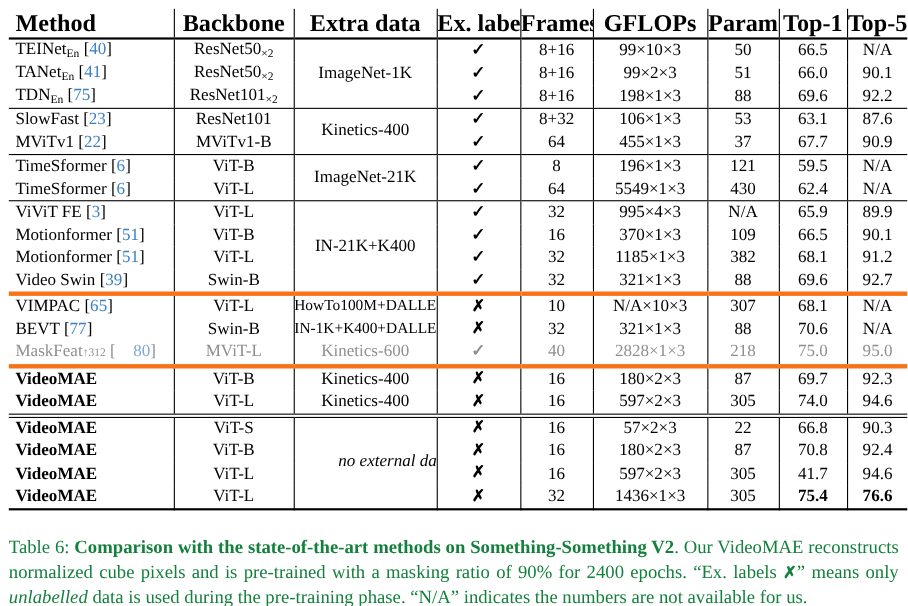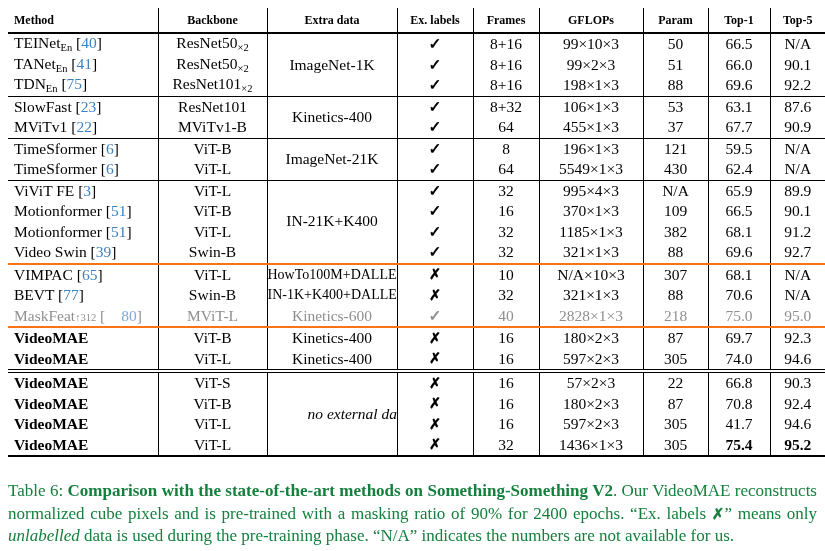--- a/index.html
+++ b/index.html
@@ -12,24 +12,24 @@
   table{
     border-collapse:collapse;table-layout:fixed;width:817px;
     border-bottom:2.5px solid #000;
   }
   col.bl{border-left:1px solid #000;}
   th,td{
     padding:0;margin:0;text-align:center;vertical-align:middle;
     font-size:15.5px;height:20.5px;line-height:1.2;
     white-space:nowrap;overflow:hidden;
   }
-  th{font-weight:bold;font-size:12px;height:24px;border-bottom:2.5px solid #000;}
+  th{font-weight:bold;font-size:22px;height:24px;border-bottom:2.5px solid #000;}
   th.method,td.method{text-align:left;padding-left:6px;}
   tr.t1 td{border-top:1px solid #000;}
-  tr.t2 td{border-top:2px solid #f97316;}
+  tr.t2 td{border-top:4px solid #f97316;}
   tr.t4 td{border-top:4px double #000;}
   .sub{font-size:10.5px;vertical-align:-3px;letter-spacing:0;}
   .subi{font-size:10.5px;vertical-align:-3px;}
   .smx{font-size:10.5px;}
   .cite{color:#3b82c4;}
   tr.gray td{color:#8f8f8f;}
   tr.gray .cite{color:#7cabd6;margin-left:16px;}
   .b{font-weight:bold;}
   td.check{font-weight:600;}
   td.cross{font-weight:bold;font-size:14.5px;}
@@ -277,21 +277,21 @@
     <td>94.6</td>
   </tr>
   <tr>
     <td class="method b"><span>VideoMAE</span></td>
     <td>ViT-L</td>
     <td class="cross">✗</td>
     <td>32</td>
     <td>1436×1×3</td>
     <td>305</td>
     <td class="b">75.4</td>
-    <td class="b">95.2</td>
+    <td class="b">76.6</td>
   </tr>
 </tbody>
     </table>
 
 <div class="caption">
   <span>Table 6: </span><span class="b">Comparison with the state-of-the-art methods on Something-Something V2</span><span>. Our VideoMAE reconstructs normalized cube pixels and is pre-trained with a masking ratio of 90% for 2400 epochs. “Ex. labels </span><span class="cx">✗</span><span>” means only </span><span class="italic" style="font-style:italic">unlabelled</span><span> data is used during the pre-training phase. “N/A” indicates the numbers are not available for us.</span>
 </div>
 </div>
 
 </body></html>

